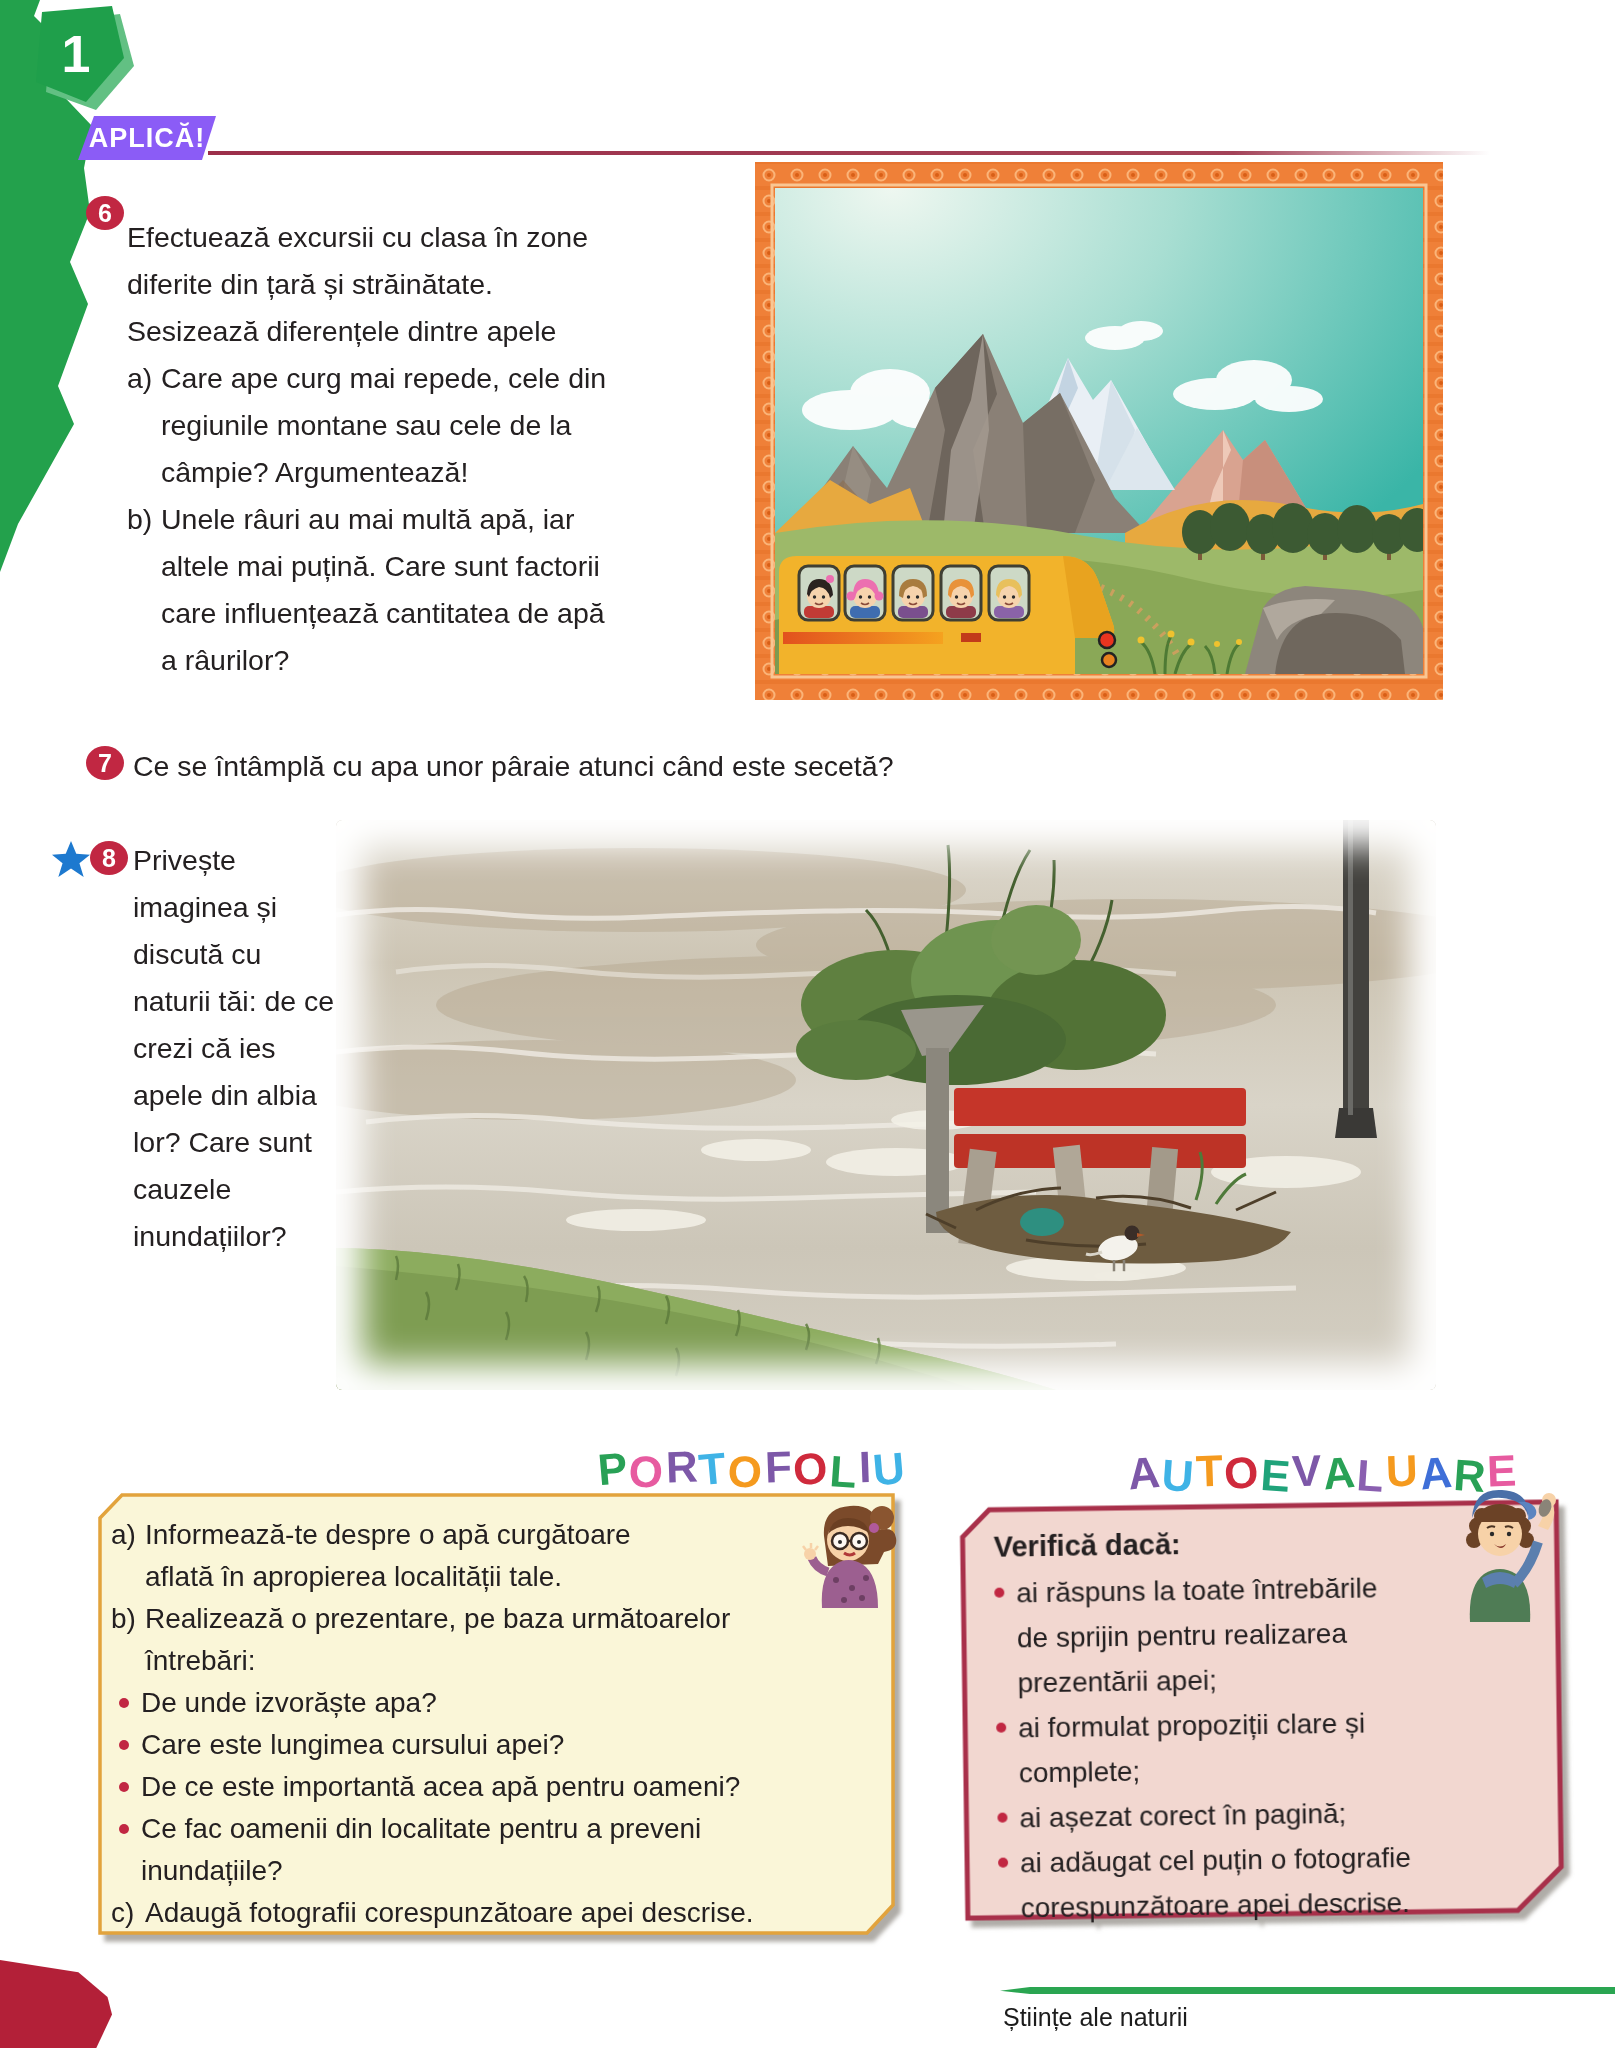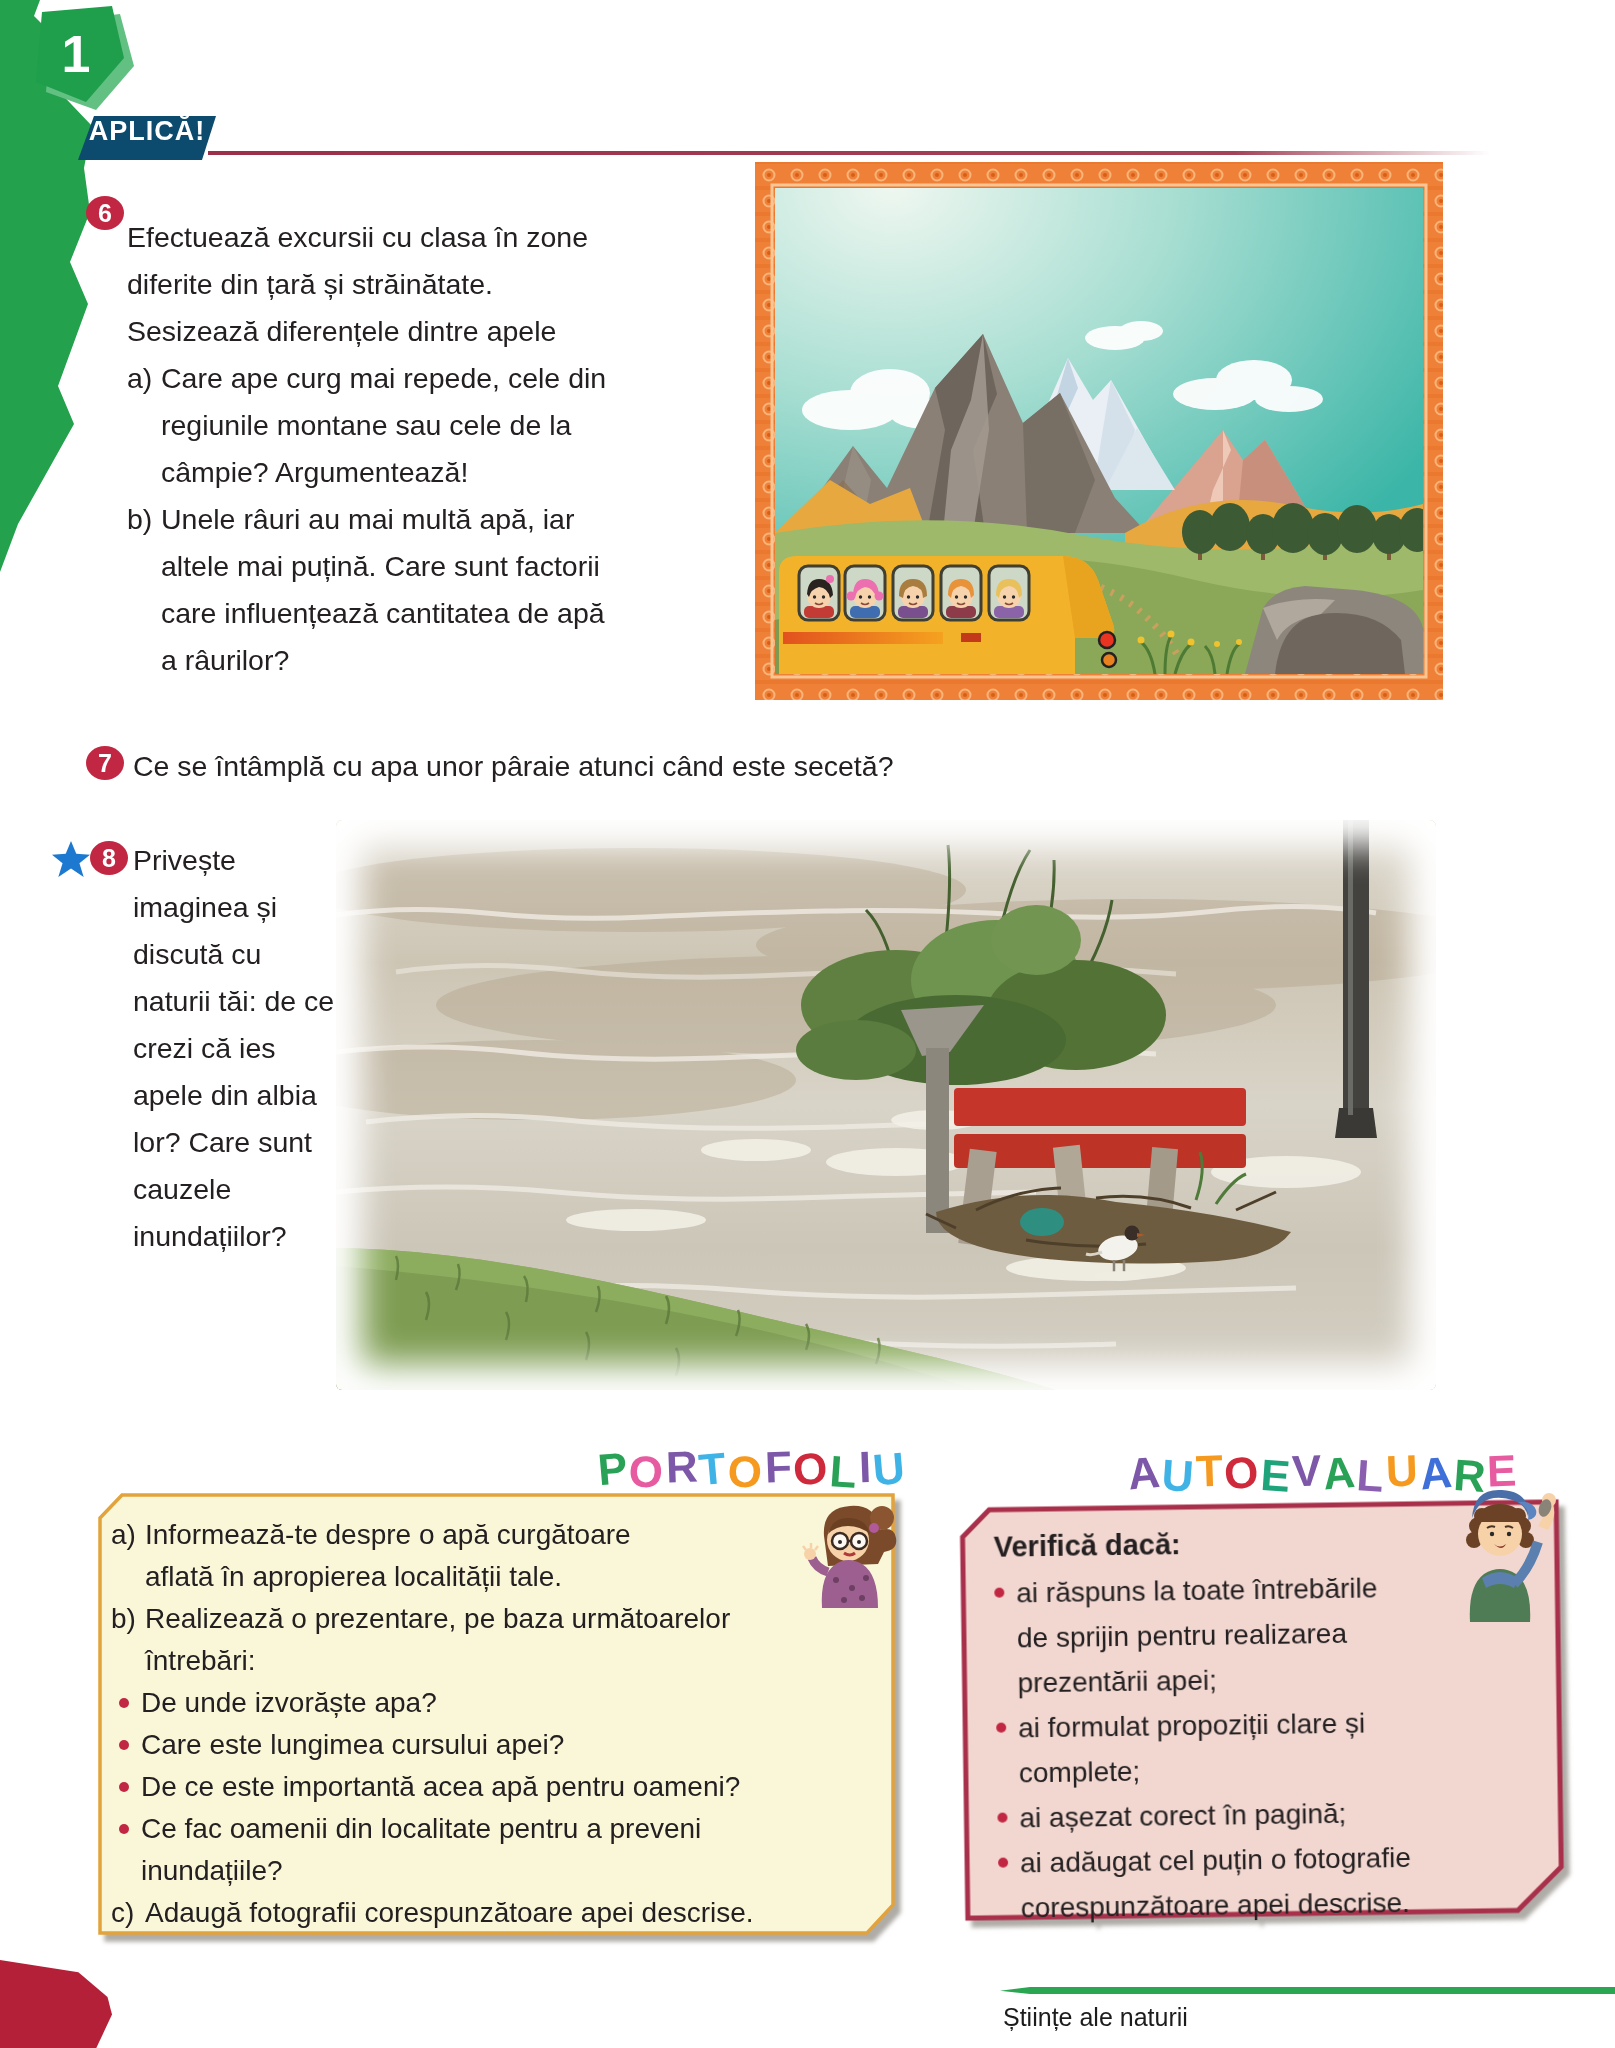--- a/index.html
+++ b/index.html
@@ -4,23 +4,23 @@
 <style>
   html,body{margin:0;padding:0;background:#fff;}
   .page{position:relative;width:1615px;height:2048px;background:#fff;overflow:hidden;
         font-family:"Liberation Sans",sans-serif;color:#242021;}
   .abs{position:absolute;}
 
   
   .left-decor{left:0;top:0;}
   .unit-num{left:38px;top:8px;width:76px;height:92px;display:flex;align-items:center;justify-content:center;
             color:#fff;font-size:52px;font-weight:bold;}
-  .banner{left:78px;top:116px;width:138px;height:44px;background:#0c4a6e;
+  .banner{left:78px;top:116px;width:138px;height:44px;background:#8b5cf6;
           clip-path:polygon(16px 0,100% 0,calc(100% - 14px) 100%,0 100%);
-          display:flex;align-items:flex-start;justify-content:center;}
+          display:flex;align-items:center;justify-content:center;}
   .banner span{color:#fff;font-weight:bold;font-size:27px;letter-spacing:1px;}
   .banner-line{left:208px;top:151px;width:1282px;height:4px;
                background:linear-gradient(to right,#9c2f4a 0%,#a34258 80%,rgba(186,120,150,0)) ;}
 
   
   .badge{background:#c12742;color:#fff;border-radius:50%;width:38px;height:34px;
          display:flex;align-items:center;justify-content:center;
          font-weight:bold;font-size:25px;flex:0 0 auto;}
   .ex-text{font-size:28.5px;line-height:47px;}
   .lines>div{white-space:nowrap;}

